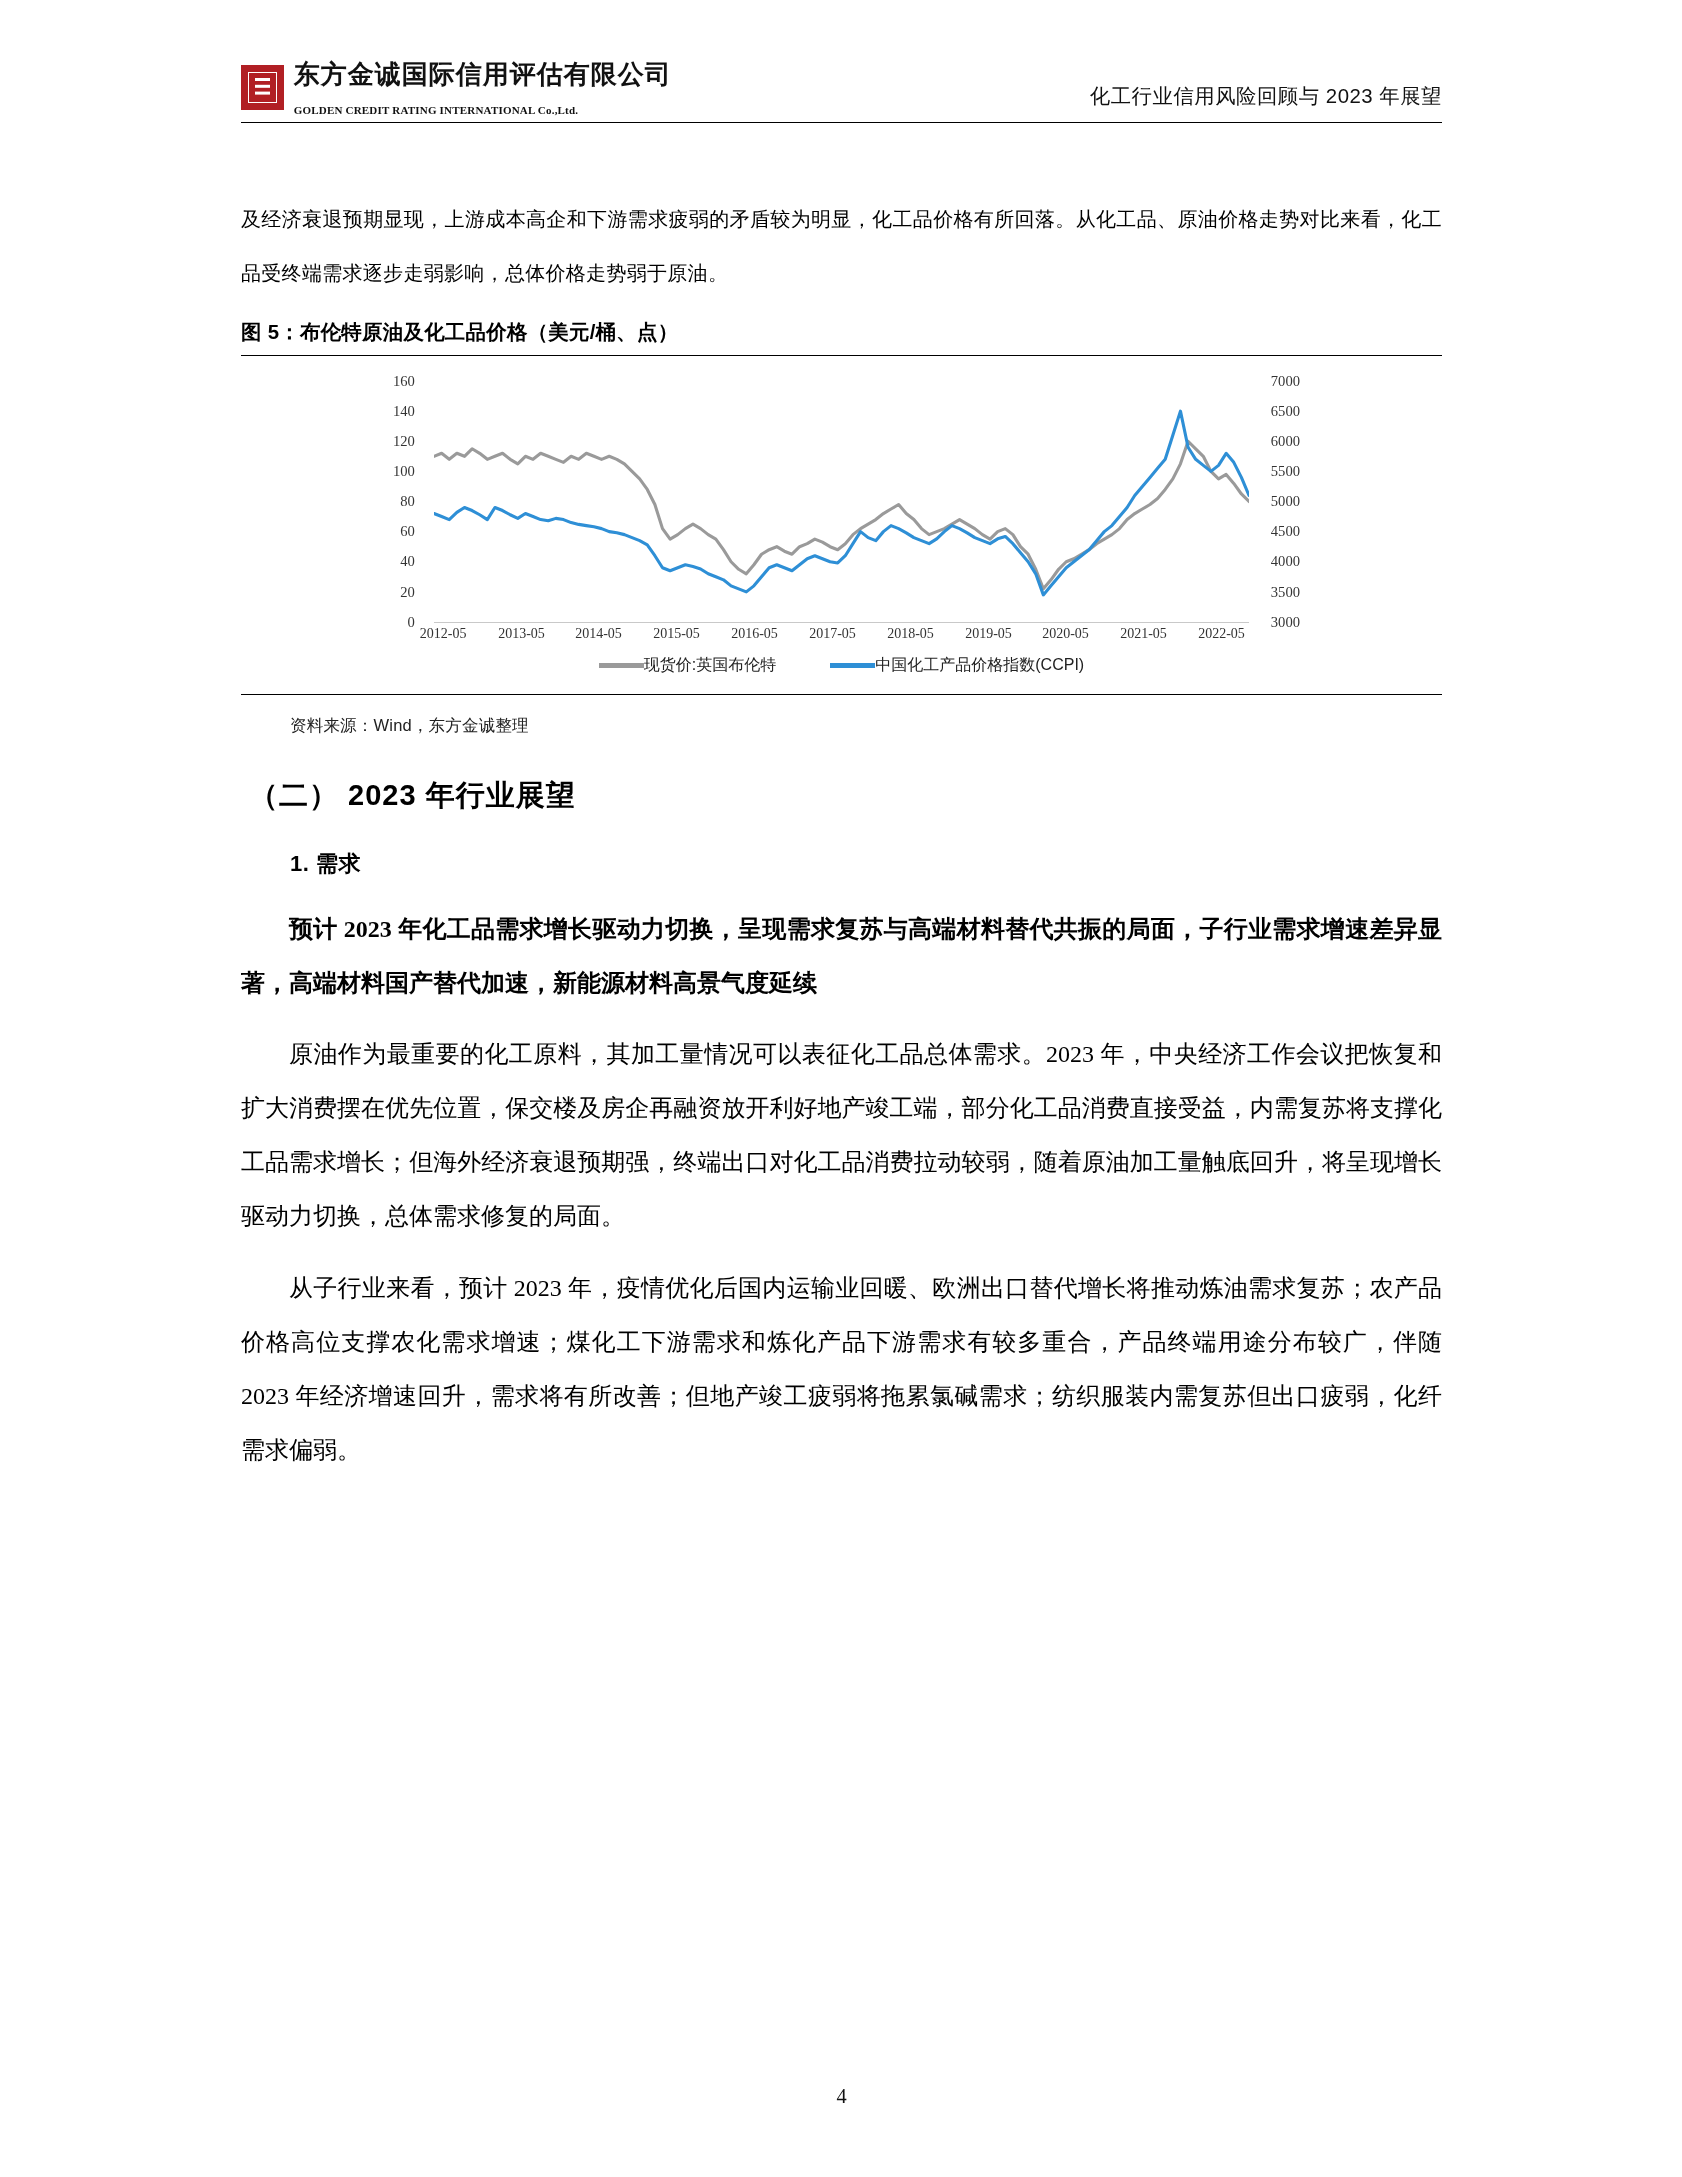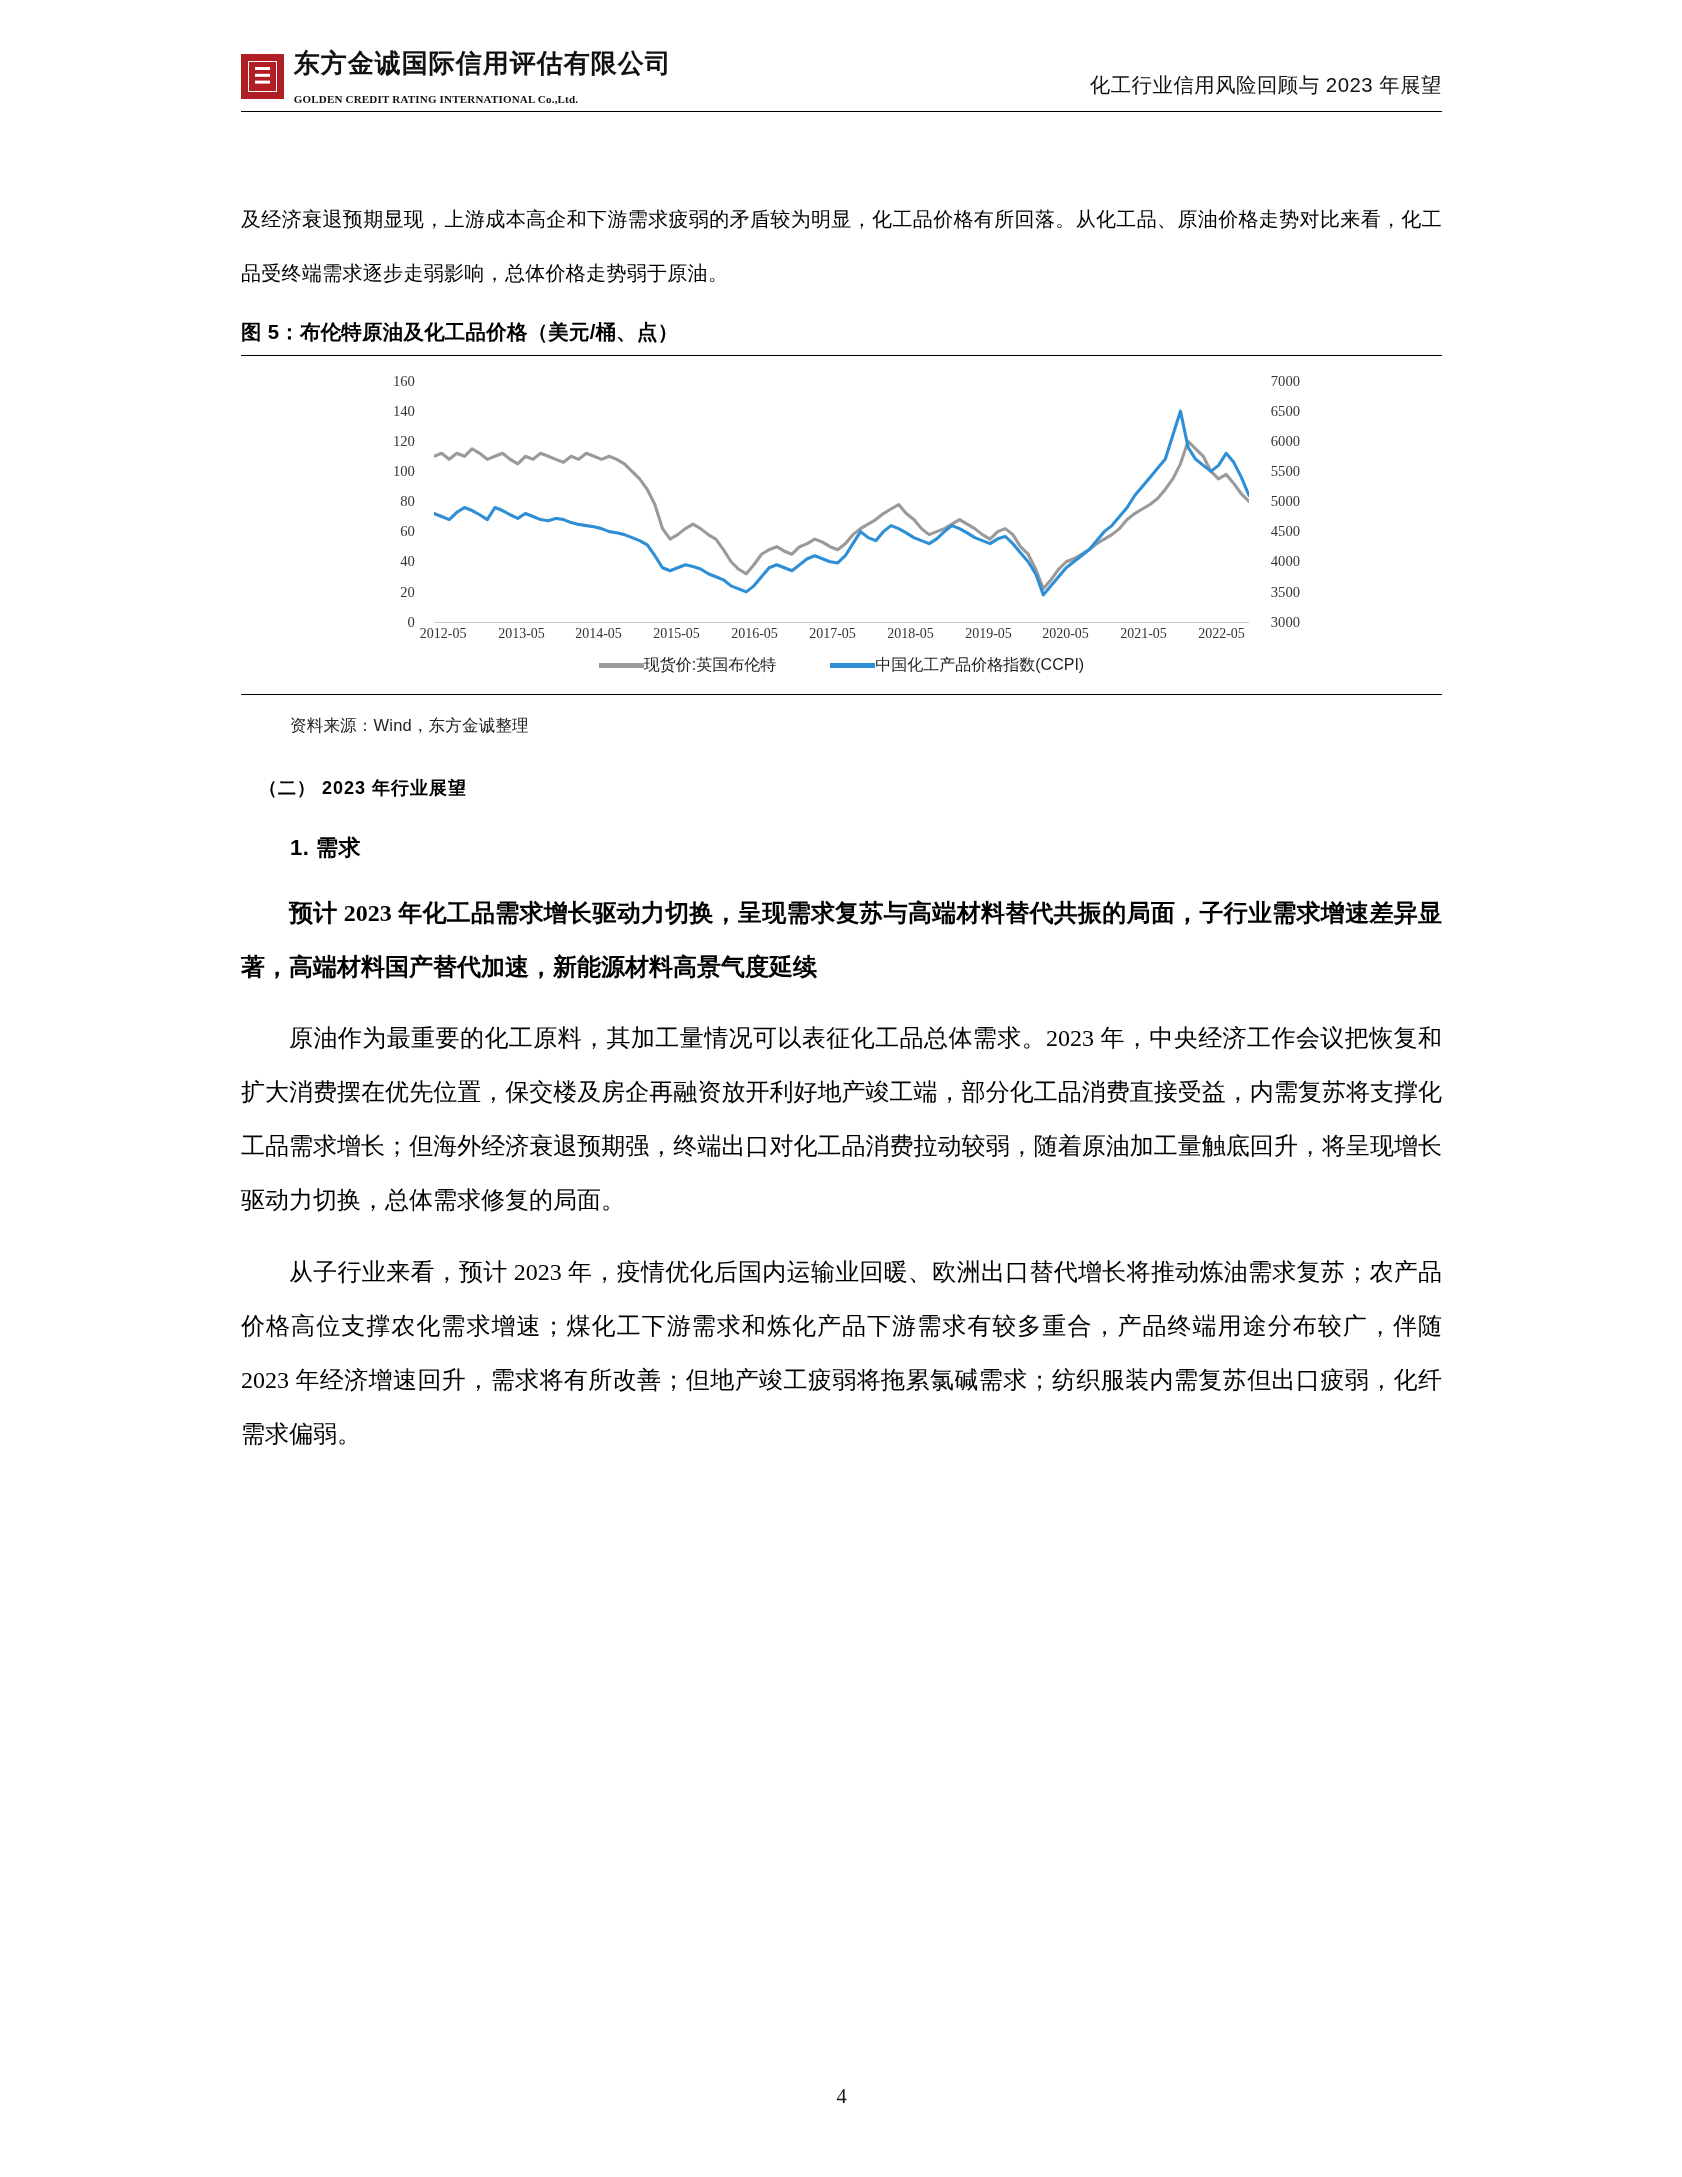--- a/index.html
+++ b/index.html
@@ -18,21 +18,21 @@
     position: relative;
     width: 1683px;
     height: 2178px;
     box-sizing: border-box;
     padding: 0;
   }
 
   
   .header {
     position: absolute;
-    top: 49px;
+    top: 60px;
     left: 241px;
     right: 241px;
     height: 70px;
   }
   .header-inner {
     display: flex;
     align-items: flex-end;
     justify-content: space-between;
     border-bottom: 1.9px solid #000;
     padding-bottom: 5.8px;
@@ -191,22 +191,22 @@
     font-family: "Liberation Sans", sans-serif;
     font-size: 16.5px;
     color: #222;
     margin: 19.4px 0 0 49px;
     letter-spacing: 0.2px;
   }
 
   h2.section {
     font-family: "Liberation Sans", sans-serif;
     font-weight: bold;
-    font-size: 18px;
-    margin: 39px 0 0 18px;
+    font-size: 29px;
+    margin: 39px 0 0 8px;
     letter-spacing: 1px;
   }
   h3.subsection {
     font-family: "Liberation Sans", sans-serif;
     font-weight: bold;
     font-size: 22px;
     margin: 33px 0 0 49px;
     letter-spacing: 0.5px;
   }
   p.lead {

